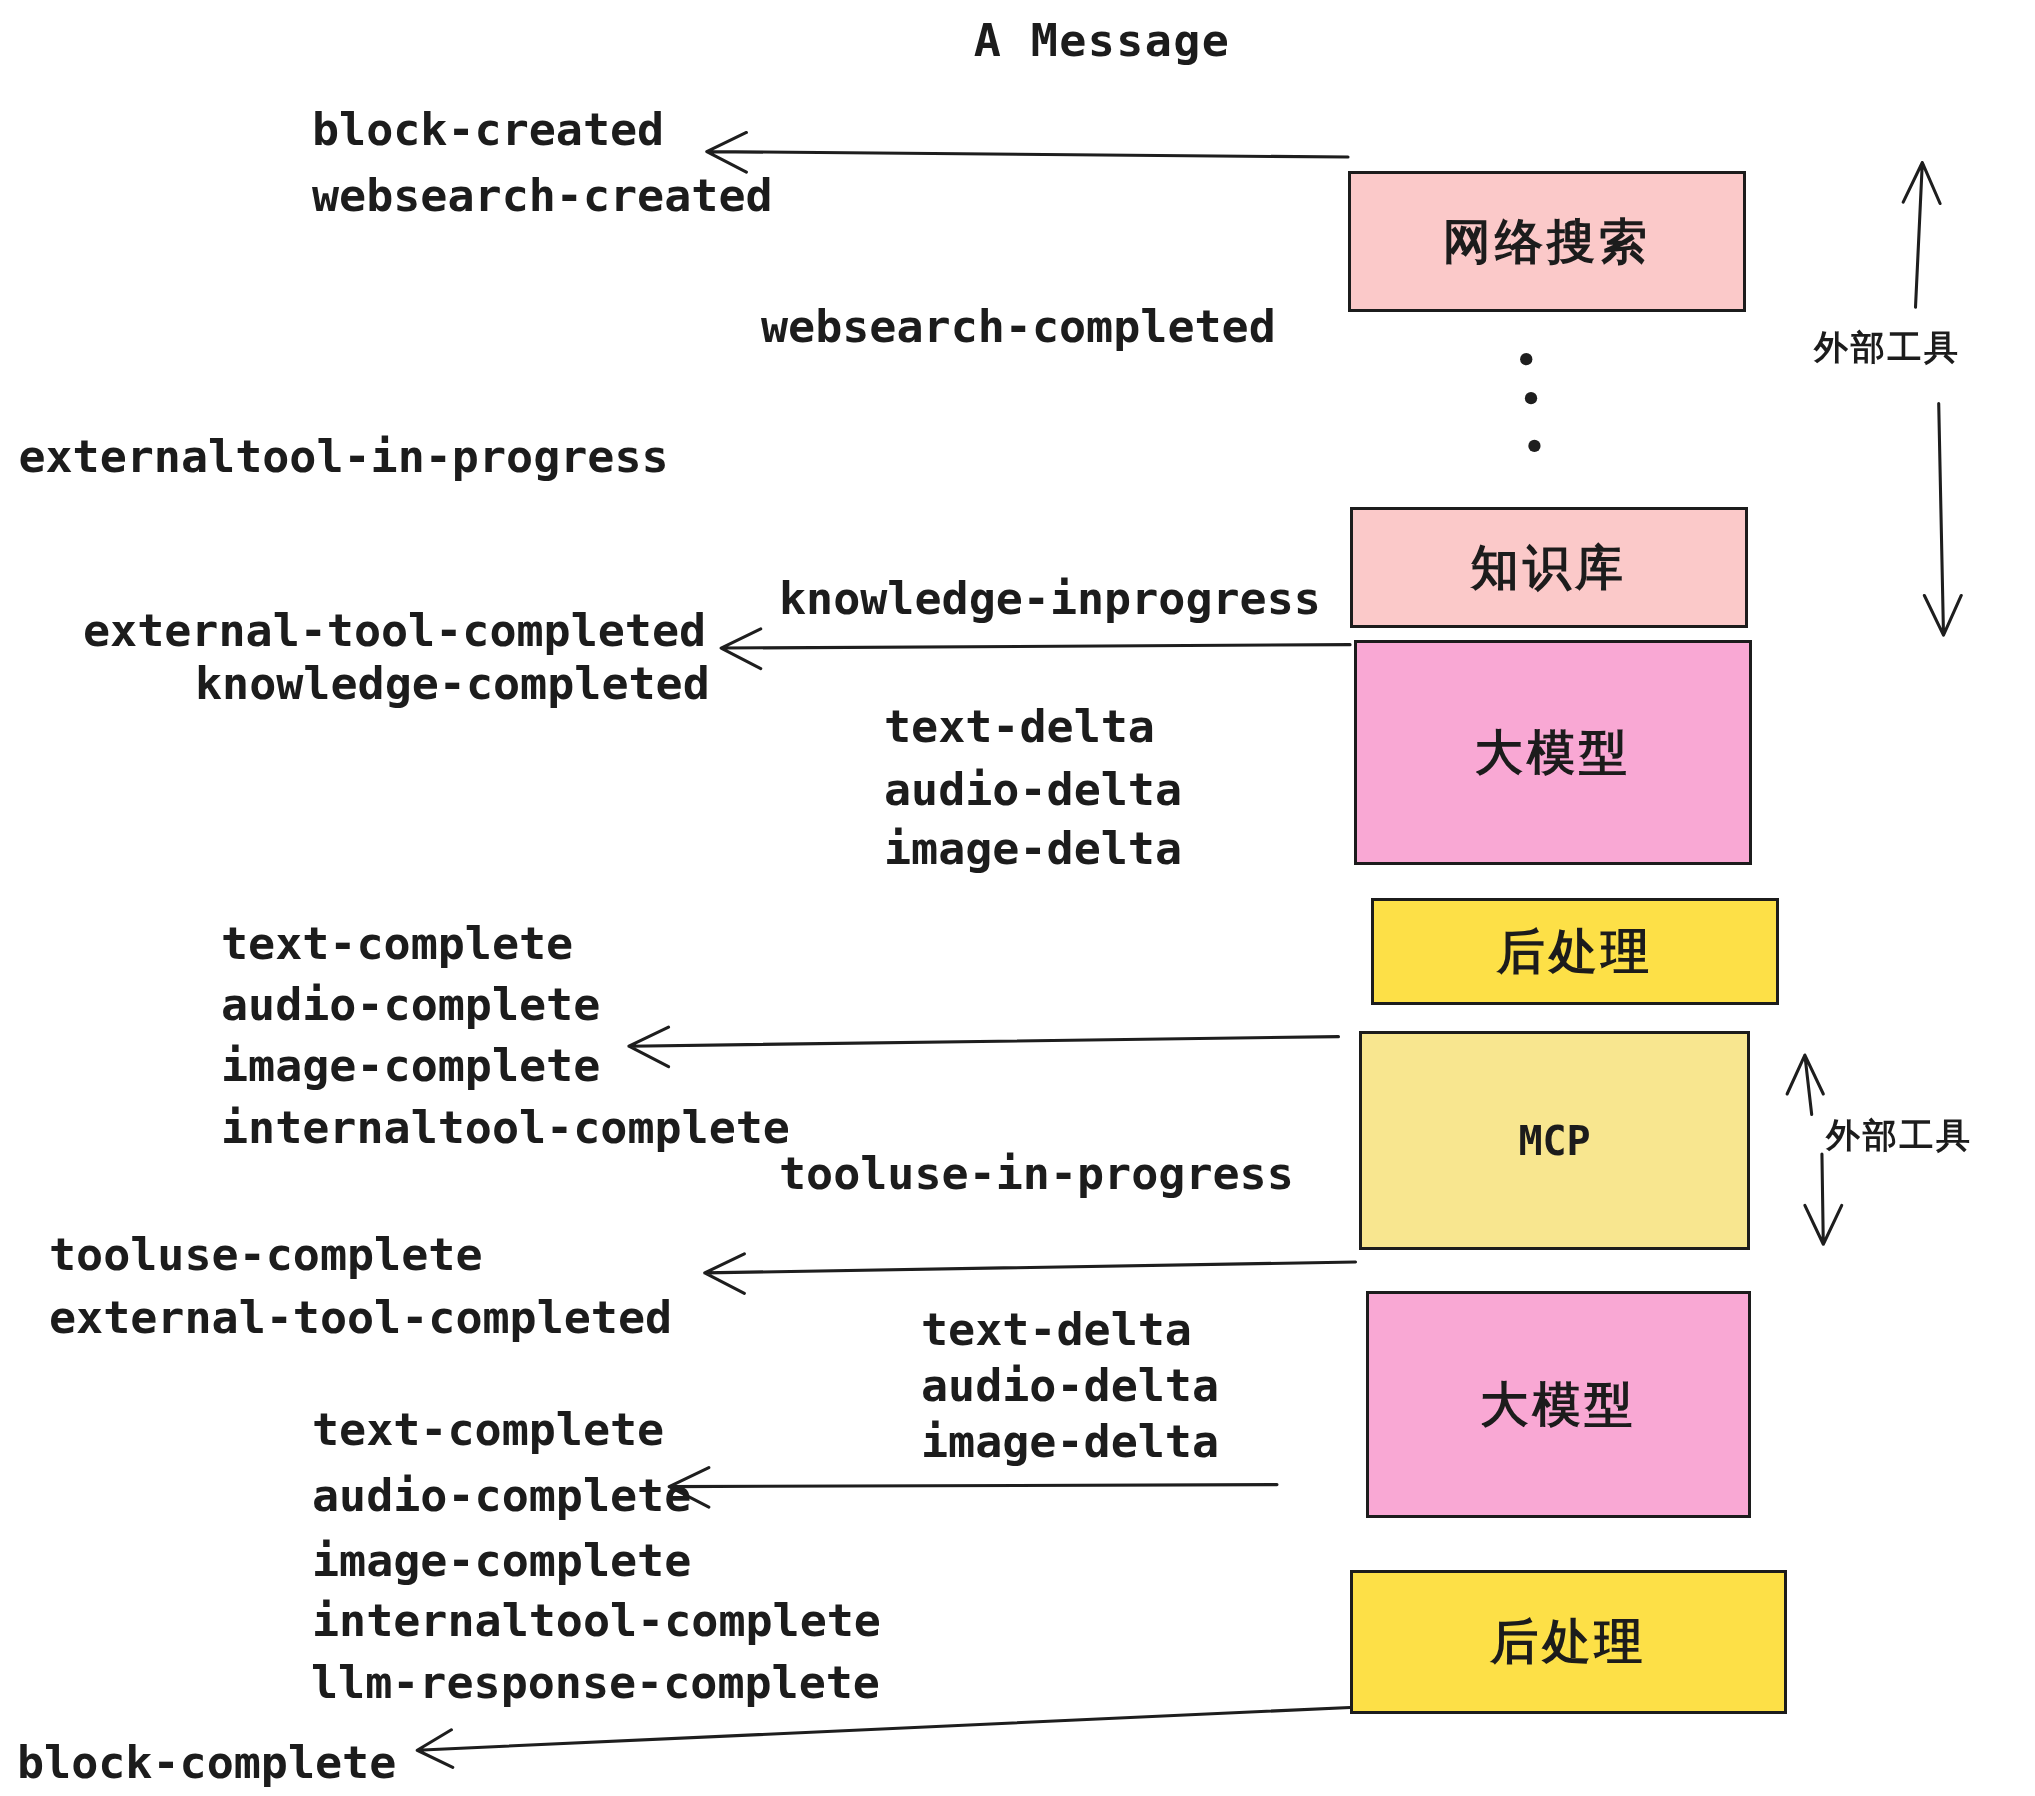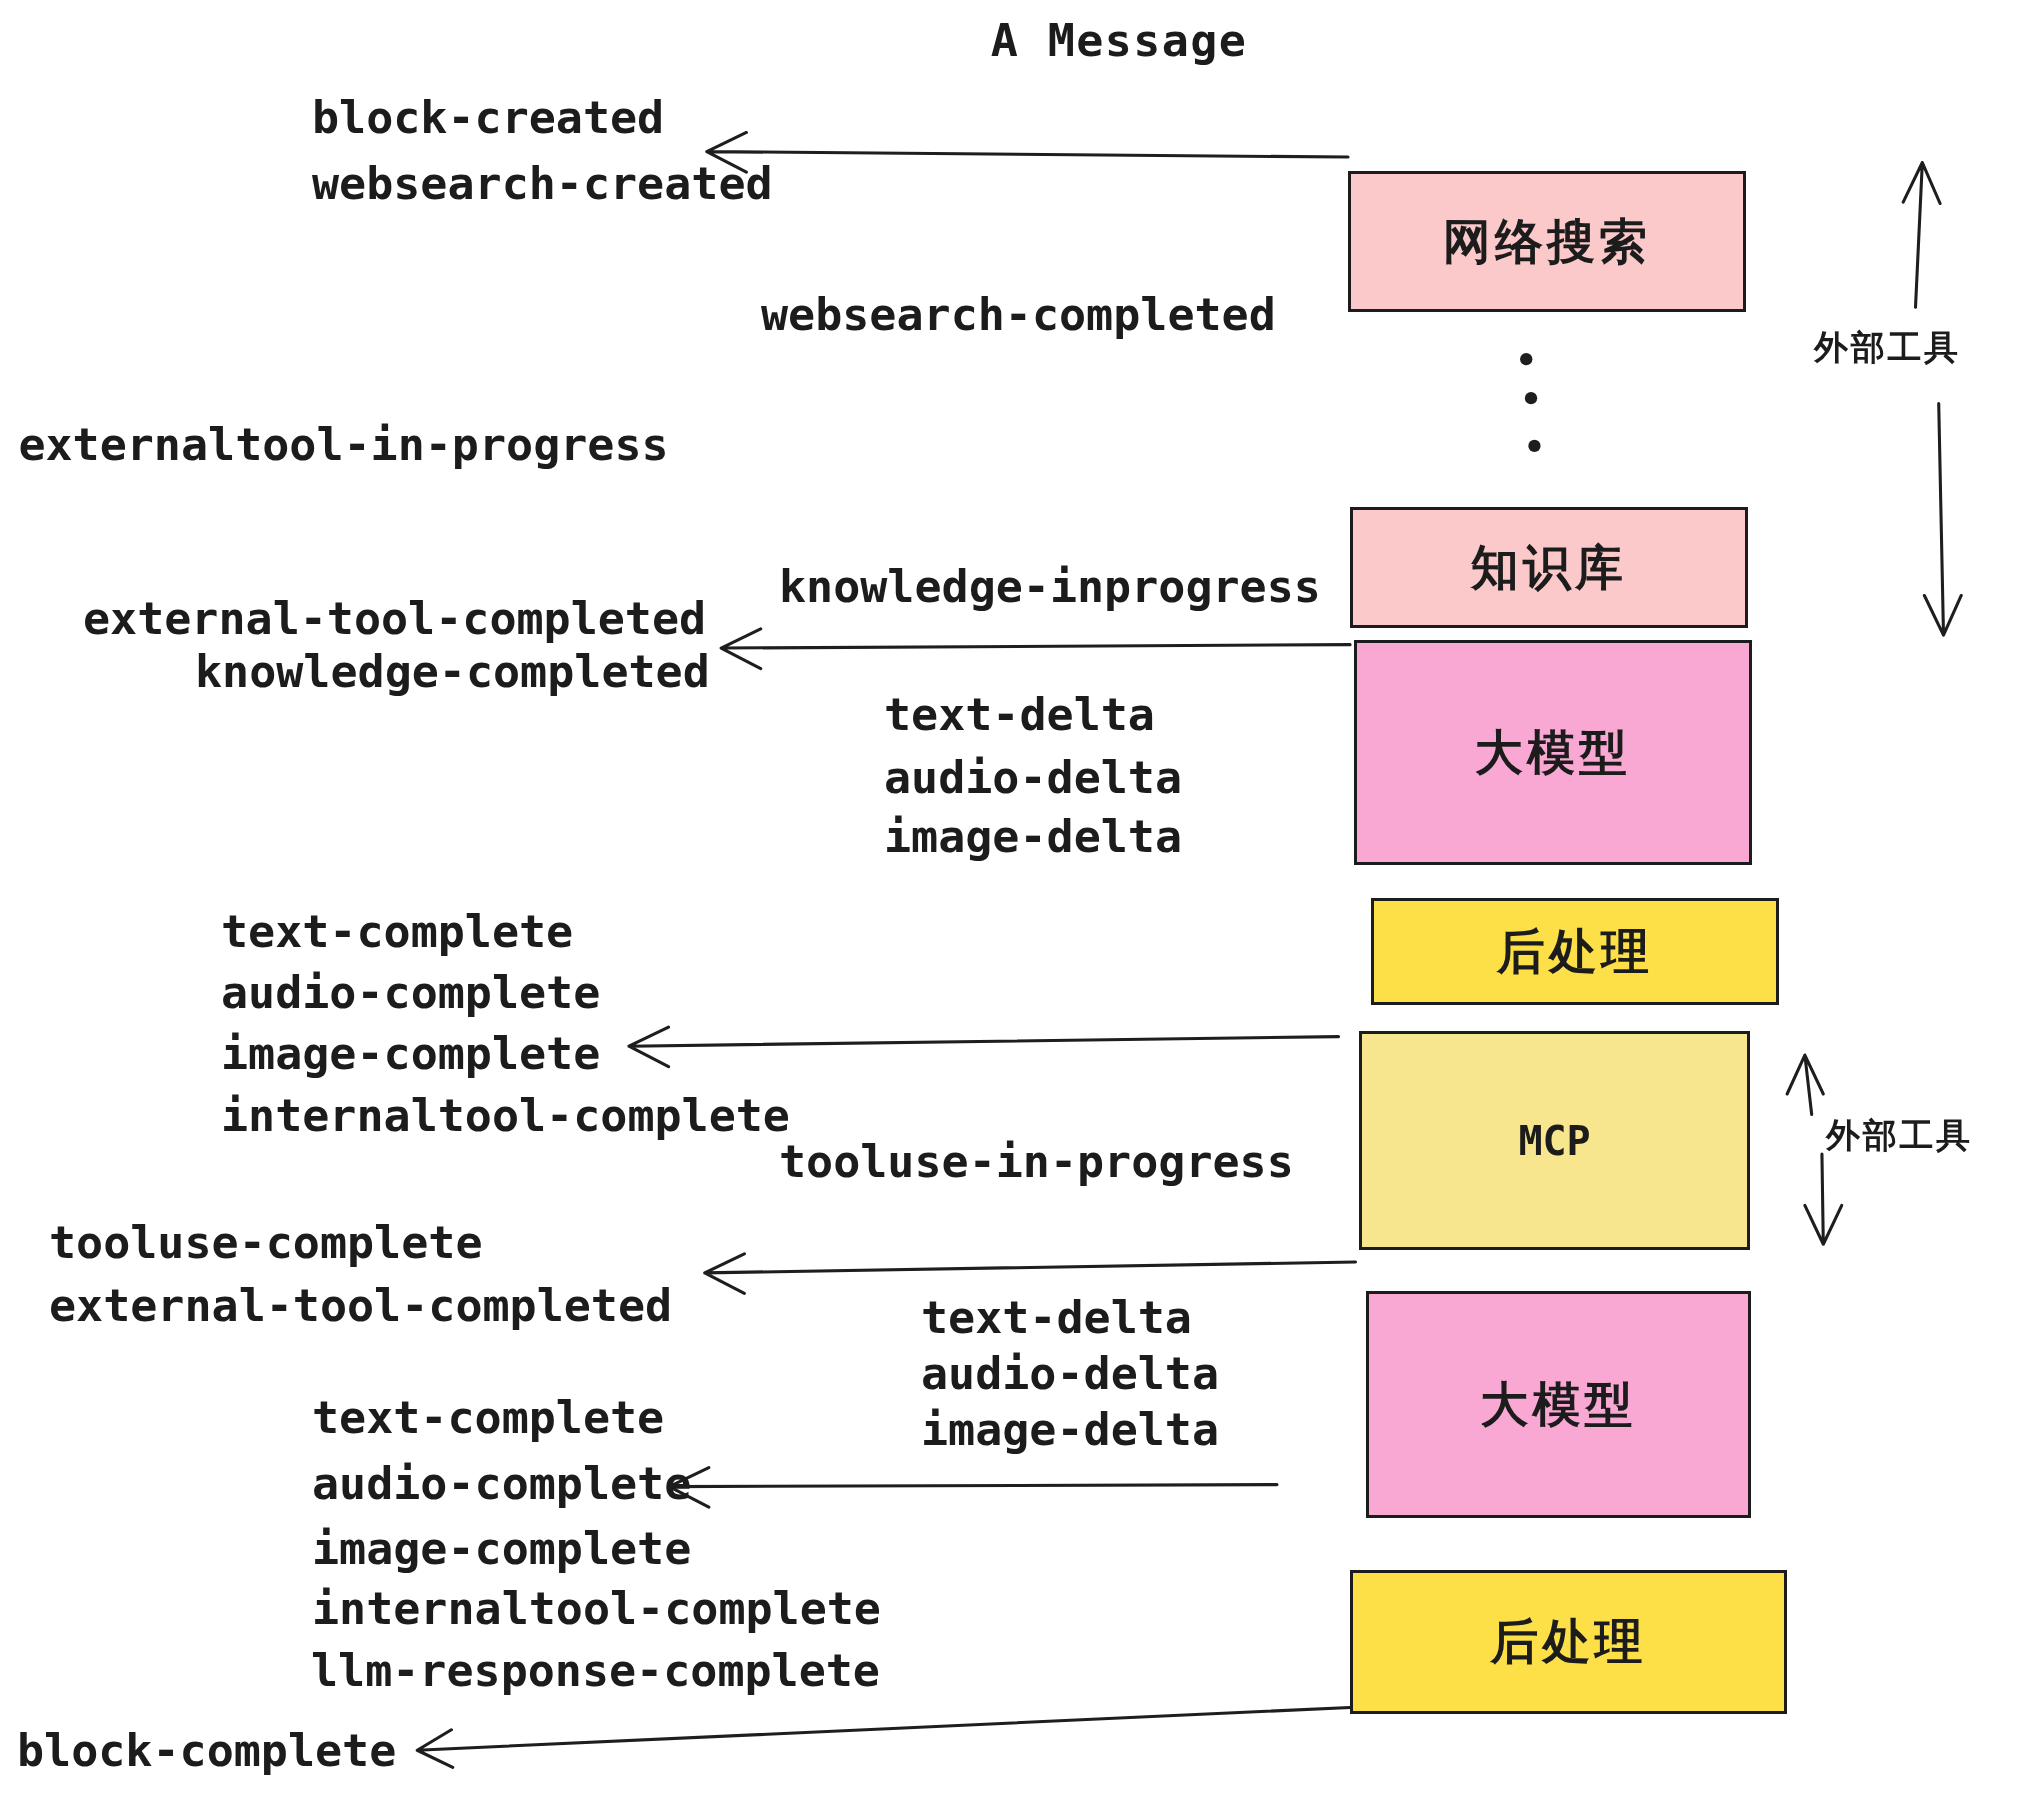--- a/index.html
+++ b/index.html
@@ -9,27 +9,26 @@
     background:#ffffff;
     font-family:"DejaVu Sans Mono", monospace;
     color:#1c1c1c;
     overflow:hidden;
   }
   .title{
     position:absolute;
     transform:translate(-50%,-50%);
     font-size:45px;font-weight:700;letter-spacing:1.4px;
     white-space:nowrap;
-    margin-left:17px;
   }
   .ev{
     position:absolute;
     transform:translateY(-50%);
     font-size:45px;font-weight:700;
-    white-space:nowrap;letter-spacing:0px;
+    white-space:nowrap;letter-spacing:0px;margin-top:12px;
   }
   .box{
     position:absolute;
     border:3.4px solid #1c1c1c;
     display:flex;align-items:center;justify-content:center;
     box-sizing:border-box;
   }
   .box .cn{
     font-family:"Liberation Sans","DejaVu Sans",sans-serif;
     font-size:48px;font-weight:600;color:#1c1c1c;

